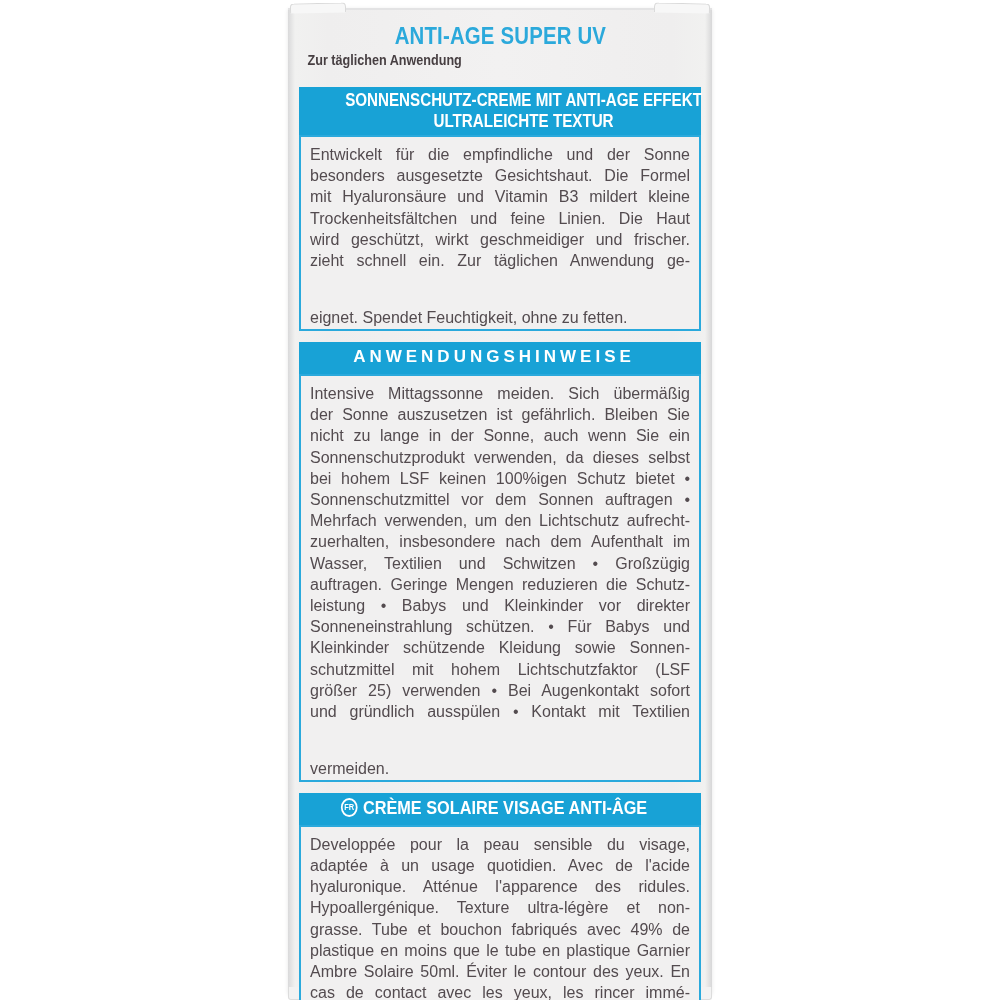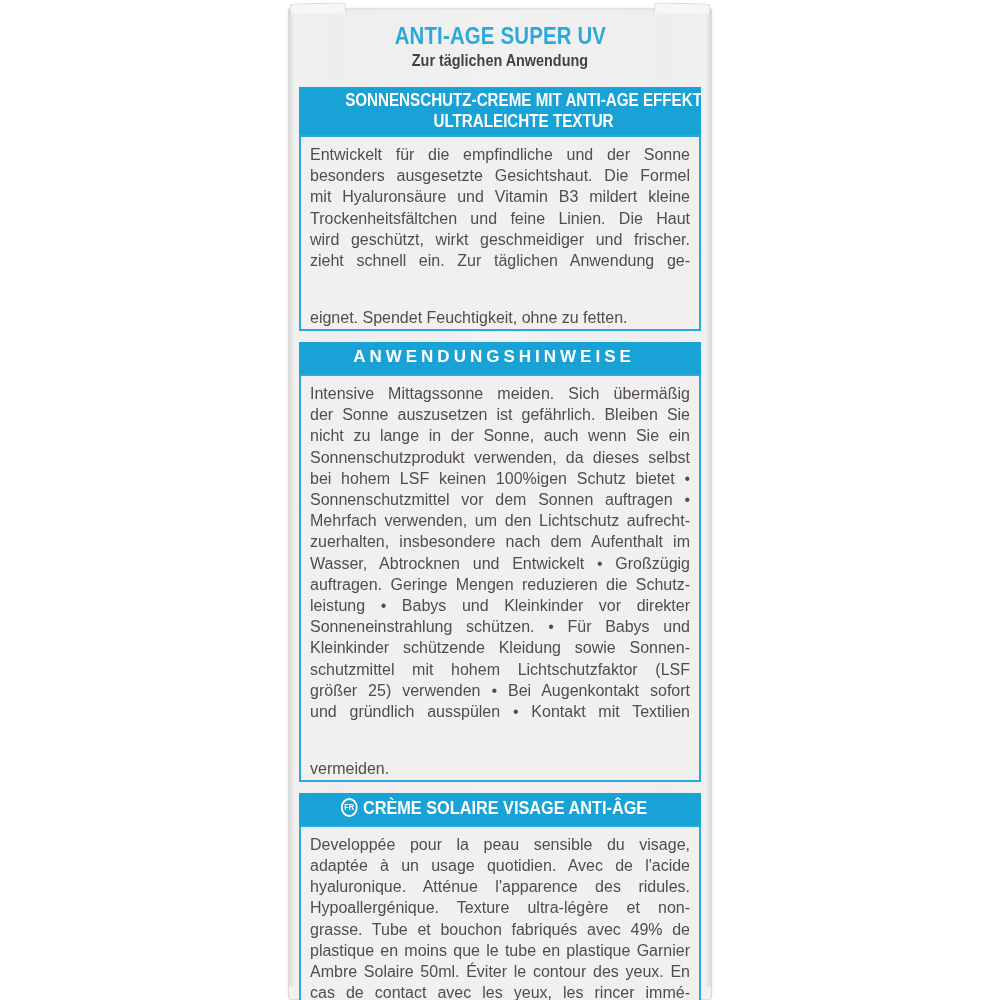--- a/index.html
+++ b/index.html
@@ -46,22 +46,22 @@
   .content { position: absolute; left: 11px; top: 0; width: 402px; }
 
   .title {
     margin-top: 13px;
     text-align: center; color: #2ba9db;
     font-size: 24px; font-weight: bold; line-height: 26px;
     letter-spacing: 0.2px; white-space: nowrap;
   }
   .title > span, .subtitle > span { display: inline-block; transform: scaleX(0.85); transform-origin: center; }
   .subtitle {
-    text-align: center; color: #473f42;
-    font-size: 16px; font-weight: bold; line-height: 23px;
+    text-align: left; color: #473f42;
+    font-size: 14px; font-weight: bold; line-height: 23px;
     white-space: nowrap;
   }
   .subtitle > span { transform: scaleX(0.90); }
 
   .section { margin-top: 11px; }
   .section.first { margin-top: 15px; }
 
   .bar {
     background: #18a2d6; color: #ffffff;
     text-align: center; font-weight: bold;
@@ -142,21 +142,21 @@
         </div>
         <div class="body-box">
             <div class="bline">Intensive Mittagssonne meiden. Sich übermäßig</div>
             <div class="bline">der Sonne auszusetzen ist gefährlich. Bleiben Sie</div>
             <div class="bline">nicht zu lange in der Sonne, auch wenn Sie ein</div>
             <div class="bline">Sonnenschutzprodukt verwenden, da dieses selbst</div>
             <div class="bline">bei hohem LSF keinen 100%igen Schutz bietet •</div>
             <div class="bline">Sonnenschutzmittel vor dem Sonnen auftragen •</div>
             <div class="bline">Mehrfach verwenden, um den Lichtschutz aufrecht-</div>
             <div class="bline">zuerhalten, insbesondere nach dem Aufenthalt im</div>
-            <div class="bline">Wasser, Abtrocknen und Entwickelt • Großzügig</div>
+            <div class="bline">Wasser, Textilien und Schwitzen • Großzügig</div>
             <div class="bline">auftragen. Geringe Mengen reduzieren die Schutz-</div>
             <div class="bline">leistung • Babys und Kleinkinder vor direkter</div>
             <div class="bline">Sonneneinstrahlung schützen. • Für Babys und</div>
             <div class="bline">Kleinkinder schützende Kleidung sowie Sonnen-</div>
             <div class="bline">schutzmittel mit hohem Lichtschutzfaktor (LSF</div>
             <div class="bline">größer 25) verwenden • Bei Augenkontakt sofort</div>
             <div class="bline">und gründlich ausspülen • Kontakt mit Textilien</div>
             <div class="bline last-line">vermeiden.</div>
           </div>
       </div>

